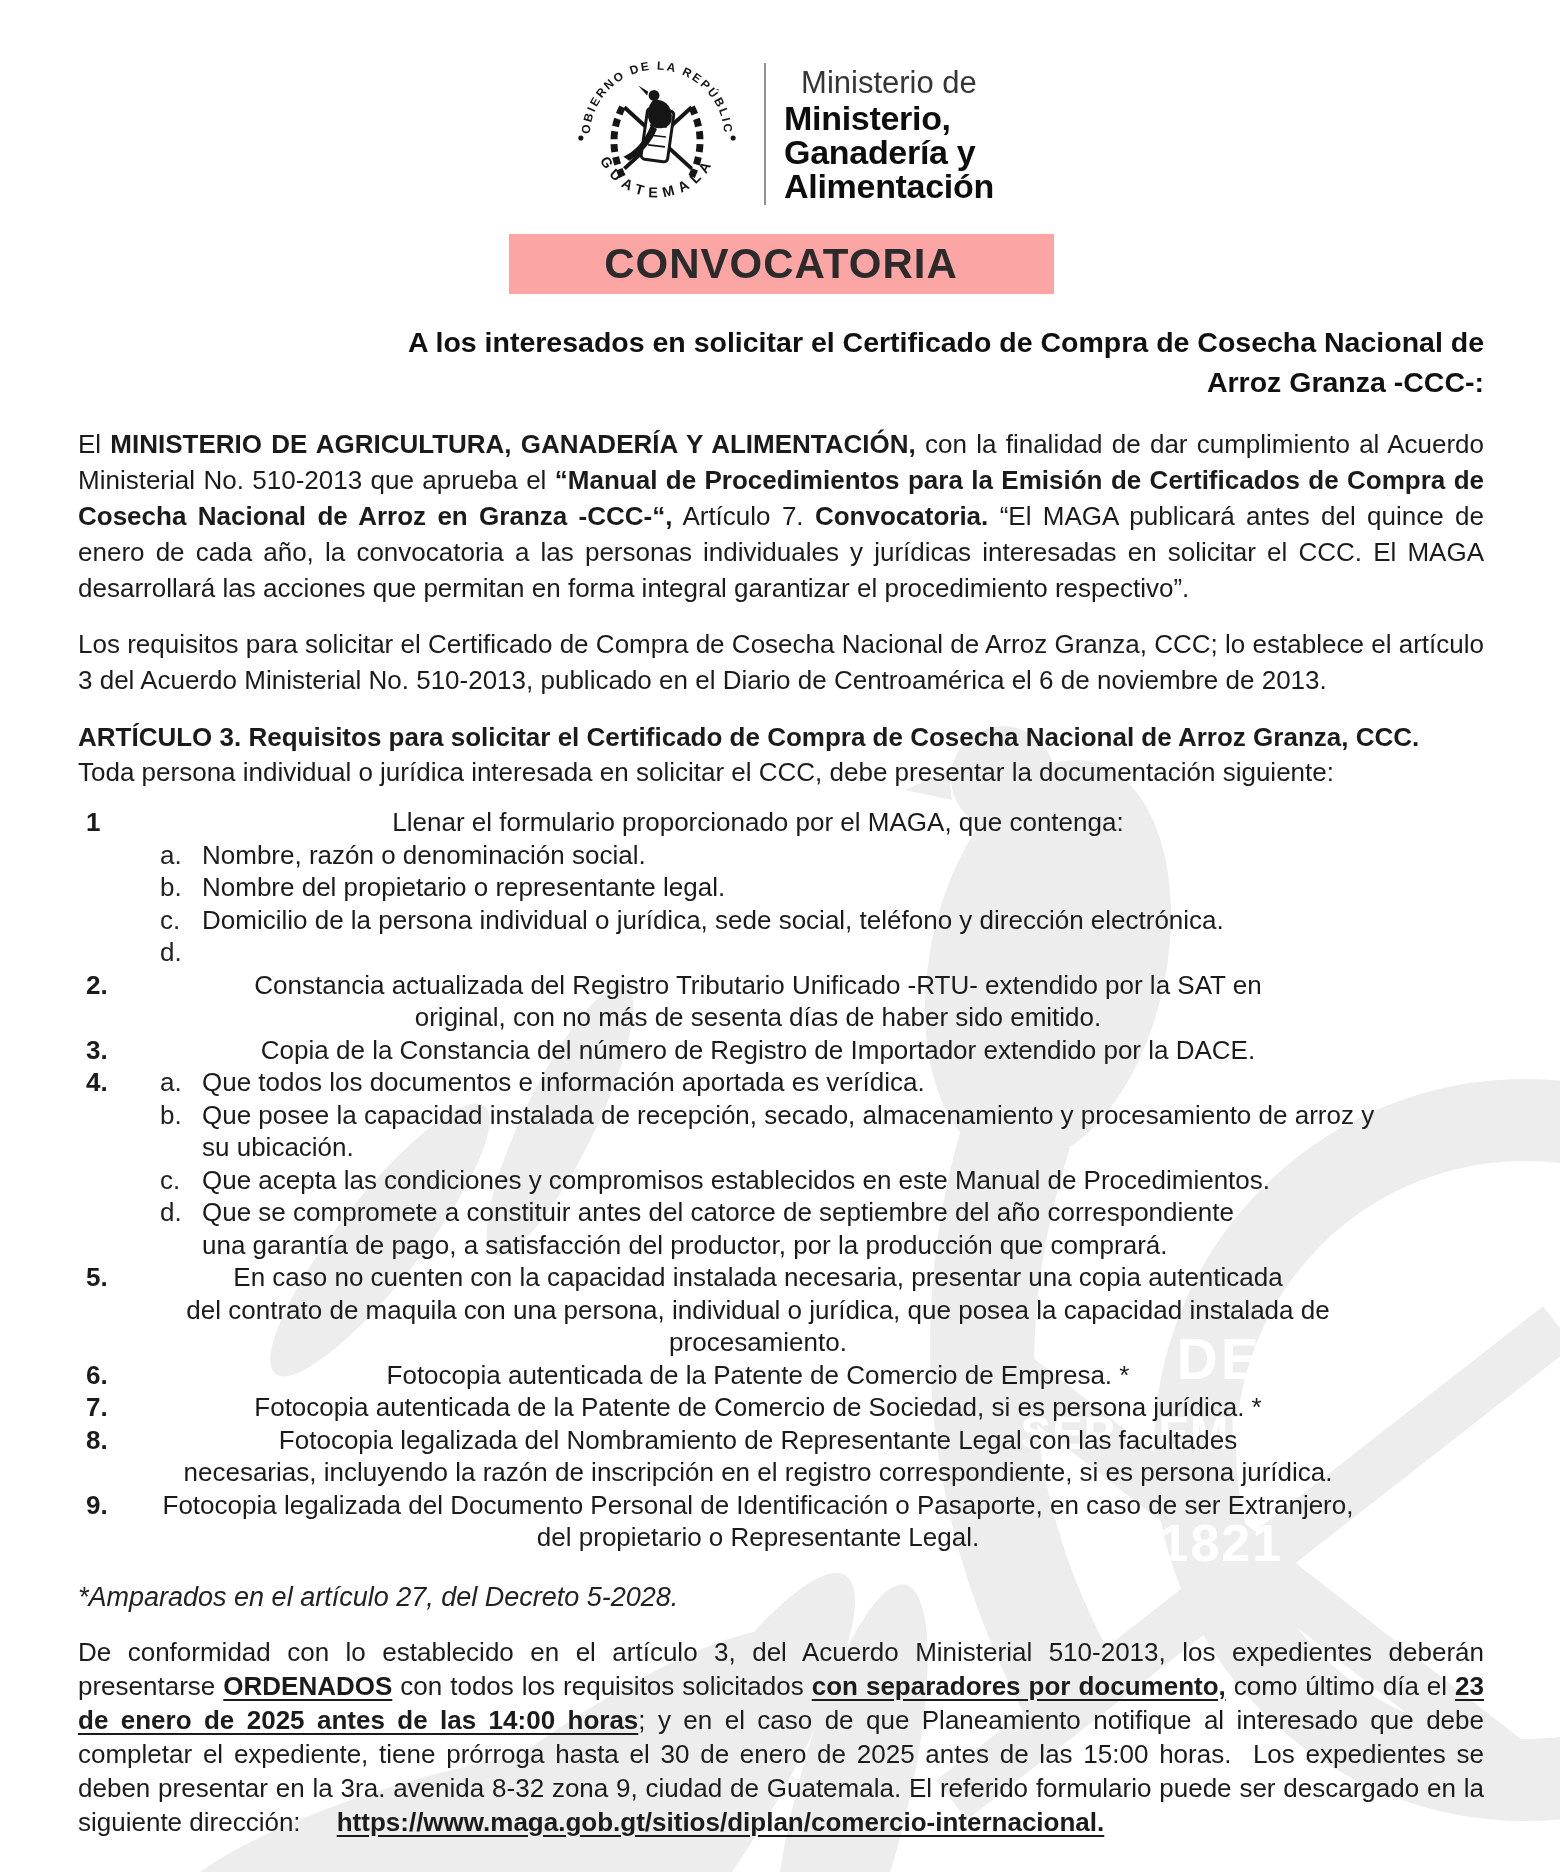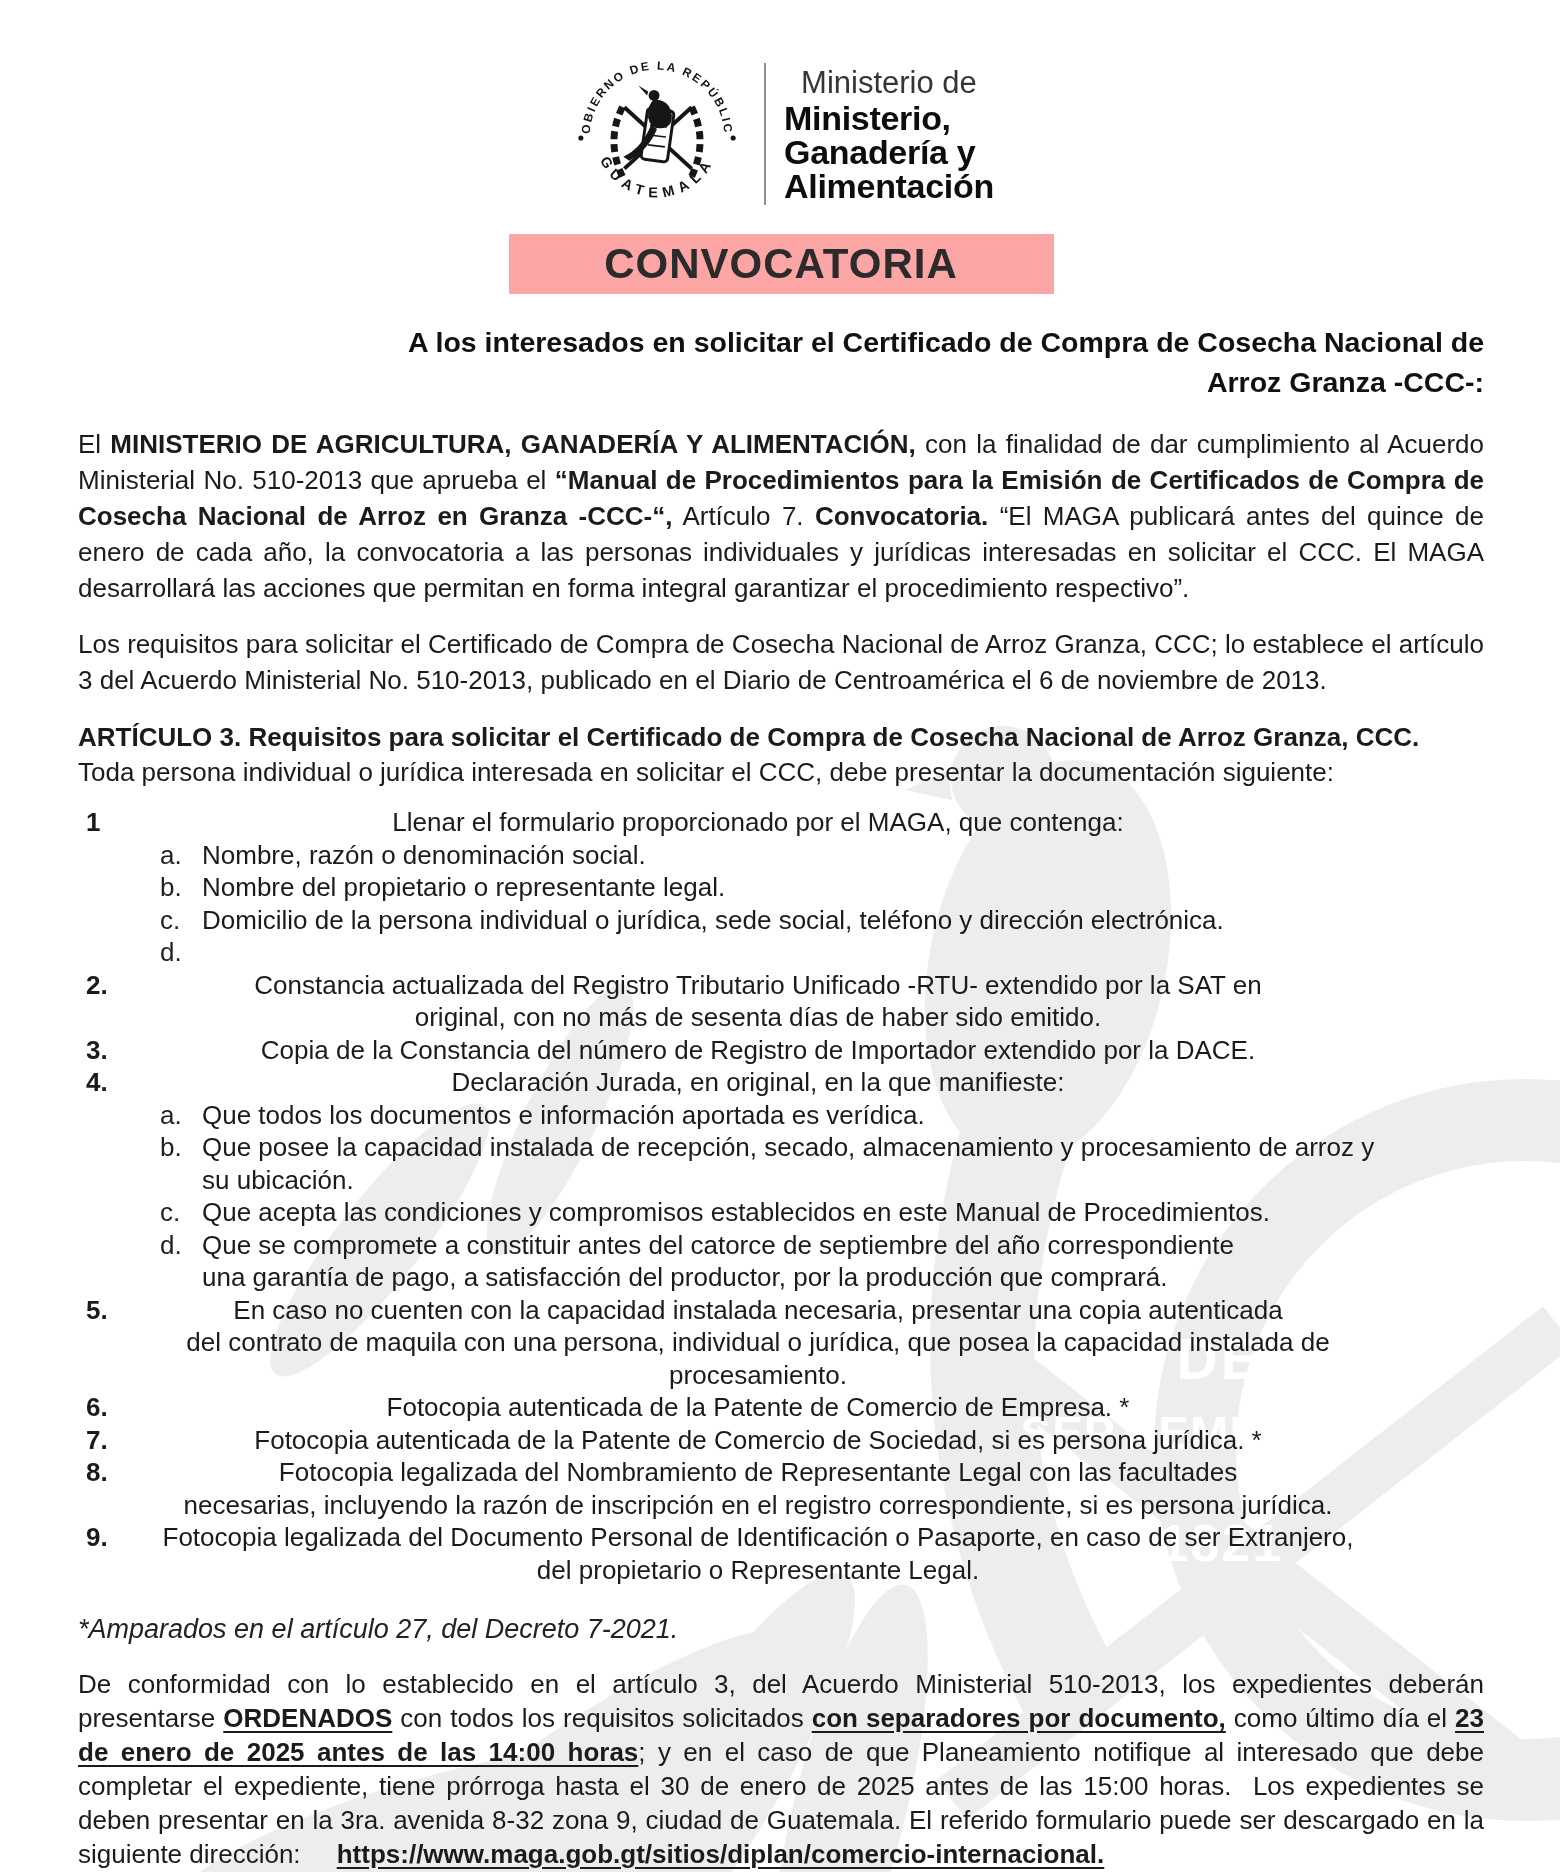--- a/index.html
+++ b/index.html
@@ -174,21 +174,20 @@
       </div>
       <div class="req">
         <span class="req-marker">3.</span>
         <div class="req-body">
           <div class="req-text">Copia de la Constancia del número de Registro de Importador extendido por la DACE.</div>
         </div>
       </div>
       <div class="req">
         <span class="req-marker">4.</span>
         <div class="req-body">
-          <div class="req-text">Declaración Jurada, en original, en la que manifieste:</div>
           <div class="sub">
             <span class="sub-marker">a.</span>
             <div class="sub-text">Que todos los documentos e información aportada es verídica.</div>
           </div>
           <div class="sub">
             <span class="sub-marker">b.</span>
             <div class="sub-text">Que posee la capacidad instalada de recepción, secado, almacenamiento y procesamiento de arroz y
 su ubicación.</div>
           </div>
           <div class="sub">
@@ -231,17 +230,17 @@
       </div>
       <div class="req">
         <span class="req-marker">9.</span>
         <div class="req-body">
           <div class="req-text">Fotocopia legalizada del Documento Personal de Identificación o Pasaporte, en caso de ser Extranjero,
 del propietario o Representante Legal.</div>
         </div>
       </div>
     </div>
 
-  <p class="footnote">*Amparados en el artículo 27, del Decreto 7-2021.</p>
+  <p class="footnote">*Amparados en el artículo 27, del Decreto 5-2028.</p>
 
   <p class="para j closing"><span class="">De conformidad con lo establecido en el artículo 3, del Acuerdo Ministerial 510-2013, los expedientes deberán presentarse </span><span class="b u">ORDENADOS</span><span class=""> con todos los requisitos solicitados </span><span class="b u">con separadores por documento,</span><span class=""> como último día el </span><span class="b u">23 de enero de 2025 antes de las 14:00 horas</span><span class="">; y en el caso de que Planeamiento notifique al interesado que debe completar el expediente, tiene prórroga hasta el 30 de enero de 2025 antes de las 15:00 horas. &nbsp;Los expedientes se deben presentar en la 3ra. avenida 8-32 zona 9, ciudad de Guatemala. El referido formulario puede ser descargado en la siguiente dirección: &nbsp;&nbsp;&nbsp;&nbsp;</span><span class="b u">https://www.maga.gob.gt/sitios/diplan/comercio-internacional.</span></p>
 
 </div>
 
 </body></html>

